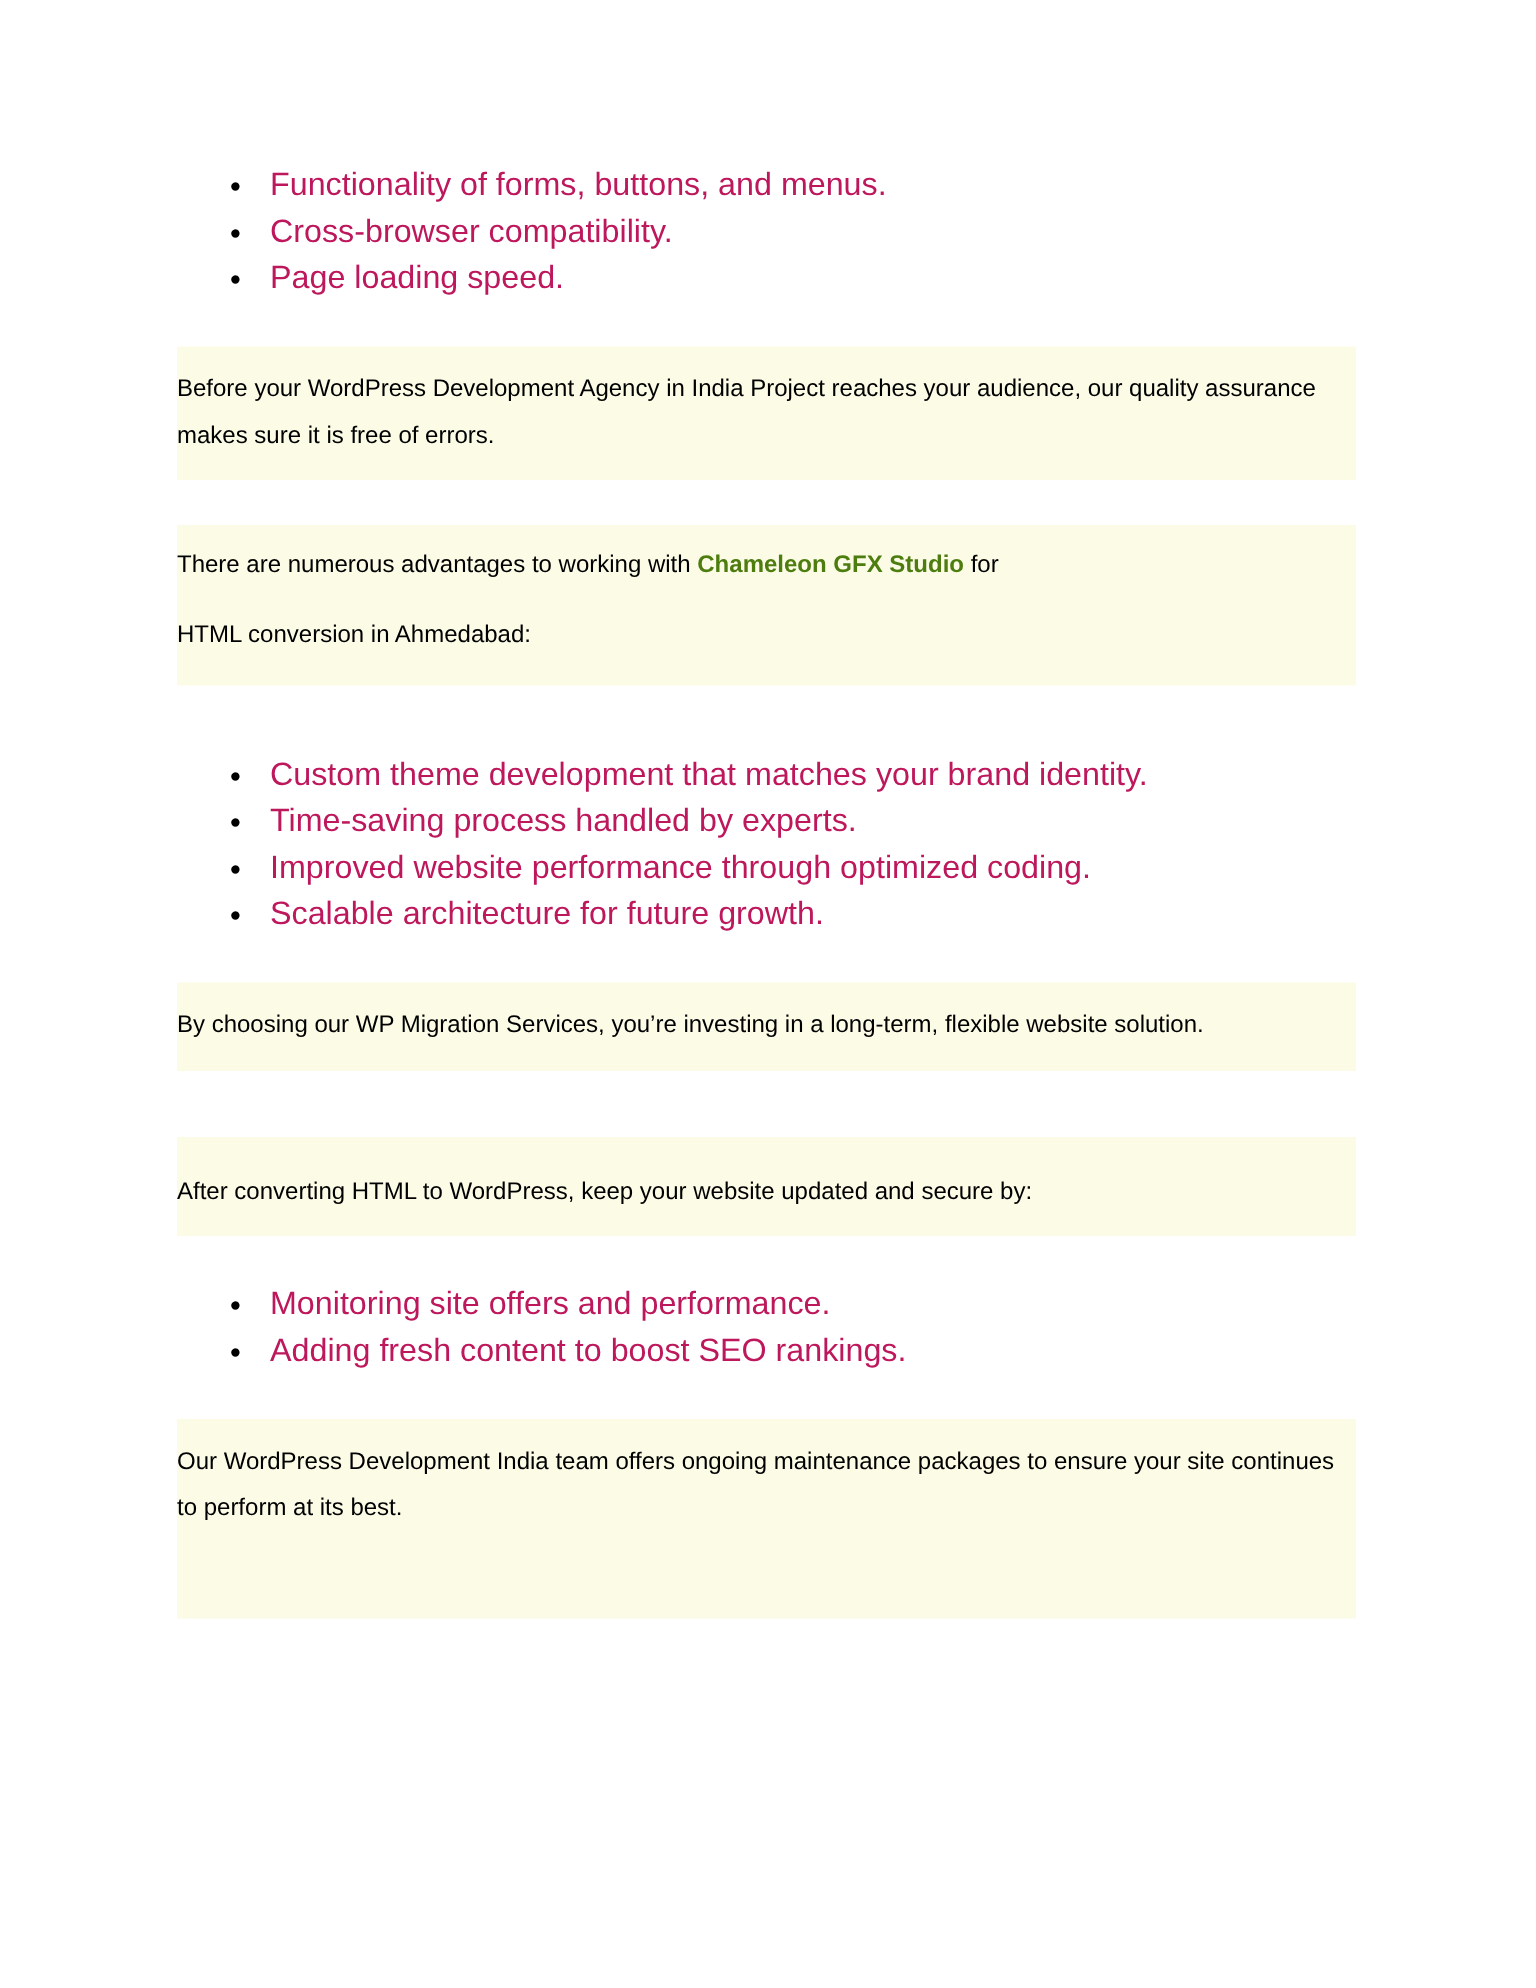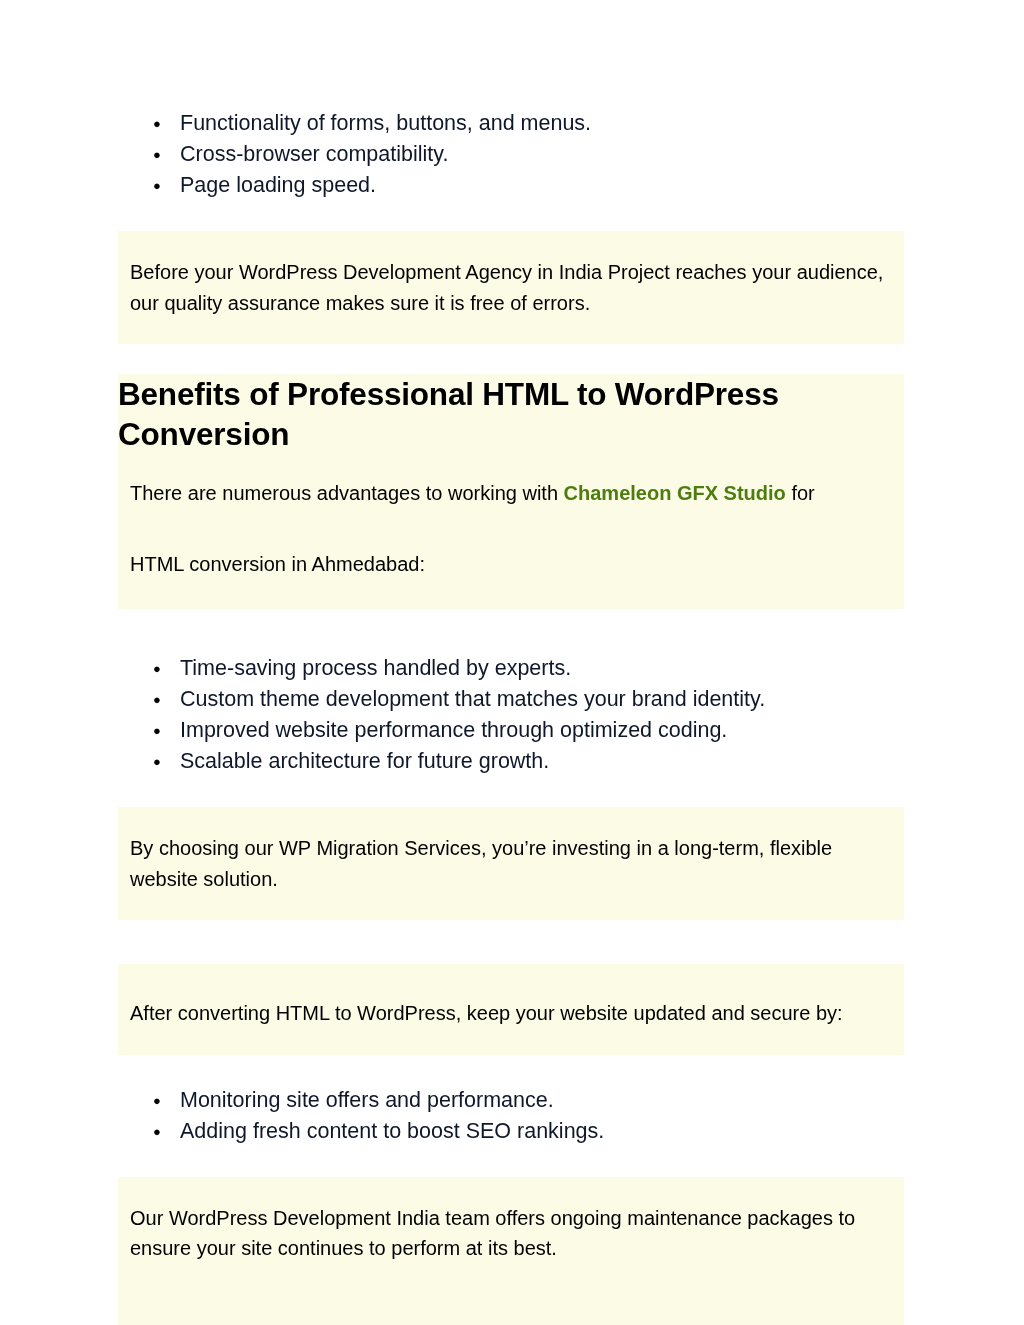--- a/index.html
+++ b/index.html
@@ -37,37 +37,37 @@
   ul.bullets {
     list-style: none;
     margin: 0;
     padding: 0;
   }
   ul.bullets li {
     position: relative;
     padding-left: 62px;
     font-size: 21.5px;
     line-height: 30.5px;
-    color: #0f172a;
+    color: #be185d;
     margin: 0 0 0.5px 0;
   }
   ul.bullets li::before {
     content: "●";
     position: absolute;
     left: 35px;
     top: 0;
     font-size: 13px;
     line-height: 31px;
     color: #000;
   }
 
   p.para {
-    font-size: 20px;
+    font-size: 16px;
     line-height: 30.5px;
-    margin: 12px;
+    margin: 0;
     padding: 0;
   }
 
   h2.heading {
     font-size: 31.5px;
     line-height: 40px;
     font-weight: bold;
     margin: 0;
     padding: 0;
     letter-spacing: -0.2px;
@@ -98,33 +98,32 @@
 
     <div class="gap-md"></div>
 
     <div class="hl block-pad-top block-pad-bot">
       <p class="para">Before your WordPress Development Agency in India Project reaches your audience, our quality assurance makes sure it is free of errors.</p>
     </div>
 
     <div class="gap-md"></div>
 
     <div class="hl">
-      <h2 class="heading">Benefits of Professional HTML to WordPress Conversion</h2>
       <div style="height:12px"></div>
       <p class="para"><span>There are numerous advantages to working with </span><span class="brand">Chameleon GFX Studio</span><span> for</span></p>
       <div style="height:16px"></div>
       <p class="para">HTML conversion in Ahmedabad:</p>
       <div style="height:18px"></div>
     </div>
 
     <div class="gap-lg"></div>
 
     <ul class="bullets">
+      <li>Custom theme development that matches your brand identity.</li>
       <li>Time-saving process handled by experts.</li>
-      <li>Custom theme development that matches your brand identity.</li>
       <li>Improved website performance through optimized coding.</li>
       <li>Scalable architecture for future growth.</li>
     </ul>
 
     <div class="gap-md"></div>
 
     <div class="hl block-pad-top block-pad-bot">
       <p class="para">By choosing our WP Migration Services, you’re investing in a long-term, flexible website solution.</p>
     </div>
 

